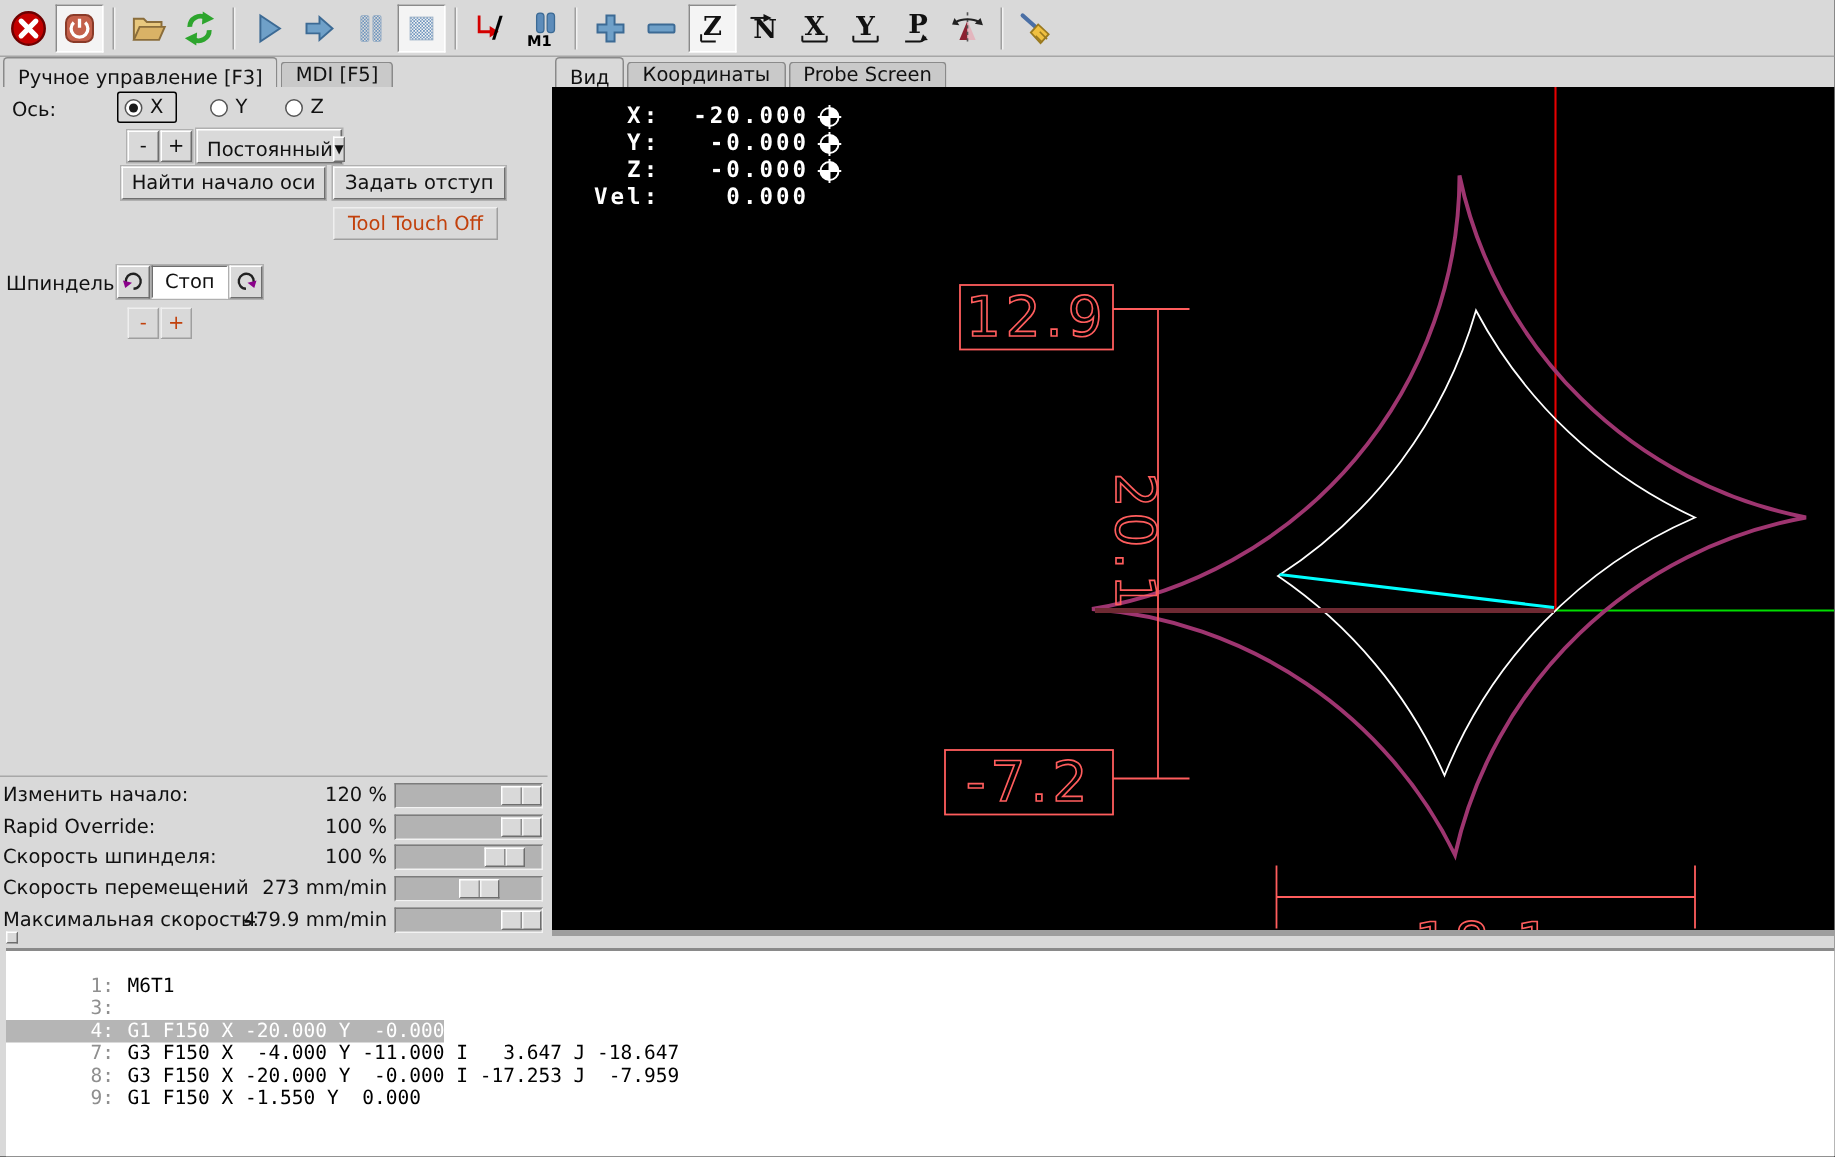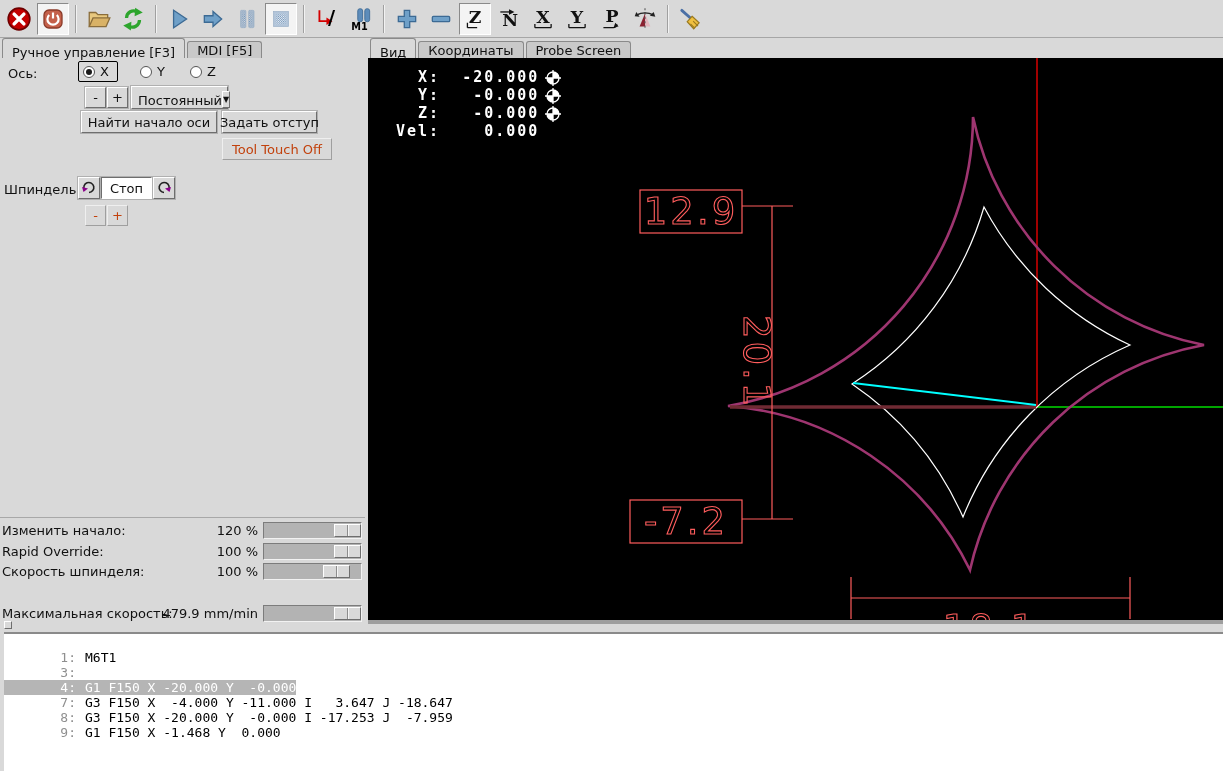--- a/index.html
+++ b/index.html
@@ -244,21 +244,21 @@
     </div>
 
     <div class="btn" style="left:85px;top:29px;width:21px;height:21px">-</div>
     <div class="btn" style="left:107px;top:29px;width:21px;height:21px">+</div>
     <div class="optmenu" style="left:131px;top:28px;width:97px;height:23px">
       <span>Постоянный</span>
       <span class="arrowbox">▼</span>
     </div>
 
     <div class="btn" style="left:81px;top:53px;width:136px;height:22px">Найти начало оси</div>
-    <div class="btn" style="left:222px;top:53px;width:95px;height:22px">Задать отступ</div>
+    <div class="btn" style="left:222px;top:53px;width:115px;height:22px">Задать отступ</div>
     <div class="btn disabled" style="left:222px;top:80px;width:110px;height:22px">Tool Touch Off</div>
 
     <span class="lbl" style="left:4px;top:124px">Шпиндель:</span>
     <div class="btn" style="left:78px;top:119px;width:22px;height:22px">
       <svg width="18" height="18" viewBox="0 0 18 18">
         <path d="M4.5 11 A5 5 0 1 1 9 13.5" fill="none" stroke="#222" stroke-width="1.6"></path>
         <polygon points="2,8 8,9.5 3.5,13" fill="#8a008a"></polygon>
       </svg>
     </div>
     <div class="btn white" style="left:101px;top:119px;width:51px;height:22px">Стоп</div>
@@ -285,20 +285,27 @@
       <span class="sl-value">100 %</span>
       <div class="sl-track">
           <div class="sl-handle" style="left: 70px;"></div>
         </div>
     </div>
     <div class="sl-row" style="top:504px">
       <span class="sl-label">Скорость шпинделя:</span>
       <span class="sl-value">100 %</span>
       <div class="sl-track">
           <div class="sl-handle" style="left: 58.96px;"></div>
+        </div>
+    </div>
+    <div class="sl-row" style="top:525px">
+      <span class="sl-label">Скорость перемещений</span>
+      <span class="sl-value">273 mm/min</span>
+      <div class="sl-track">
+          <div class="sl-handle" style="left: 42.4px;"></div>
         </div>
     </div>
     <div class="sl-row" style="top:546px">
       <span class="sl-label">Максимальная скорость:</span>
       <span class="sl-value">479.9 mm/min</span>
       <div class="sl-track">
           <div class="sl-handle" style="left: 70px;"></div>
         </div>
     </div>
     <div class="sash"></div>
@@ -376,14 +383,14 @@
   </div>
   <div class="band"></div>
 </div>
 
 <div class="gcode">
     <div class="gc-line"><span class="gc-inner"><span class="gc-num">1:</span><span class="gc-text">M6T1</span></span></div>
     <div class="gc-line"><span class="gc-inner"><span class="gc-num">3:</span><span class="gc-text"></span></span></div>
     <div class="gc-line active"><span class="gc-inner"><span class="gc-num">4:</span><span class="gc-text">G1 F150 X -20.000 Y  -0.000</span></span></div>
     <div class="gc-line"><span class="gc-inner"><span class="gc-num">7:</span><span class="gc-text">G3 F150 X  -4.000 Y -11.000 I   3.647 J -18.647</span></span></div>
     <div class="gc-line"><span class="gc-inner"><span class="gc-num">8:</span><span class="gc-text">G3 F150 X -20.000 Y  -0.000 I -17.253 J  -7.959</span></span></div>
-    <div class="gc-line"><span class="gc-inner"><span class="gc-num">9:</span><span class="gc-text">G1 F150 X -1.468 Y  0.000</span></span></div>
+    <div class="gc-line"><span class="gc-inner"><span class="gc-num">9:</span><span class="gc-text">G1 F150 X -1.550 Y  0.000</span></span></div>
   </div>
 
 </body></html>

